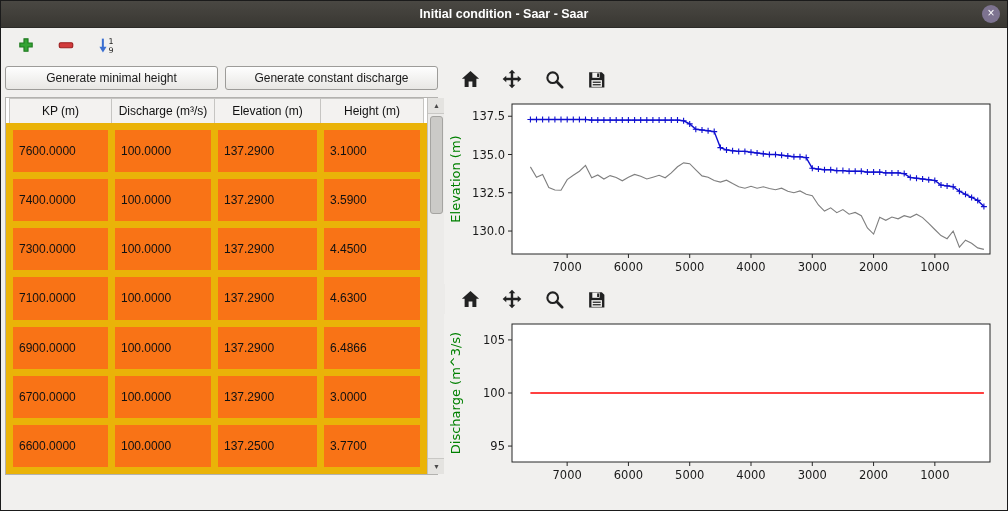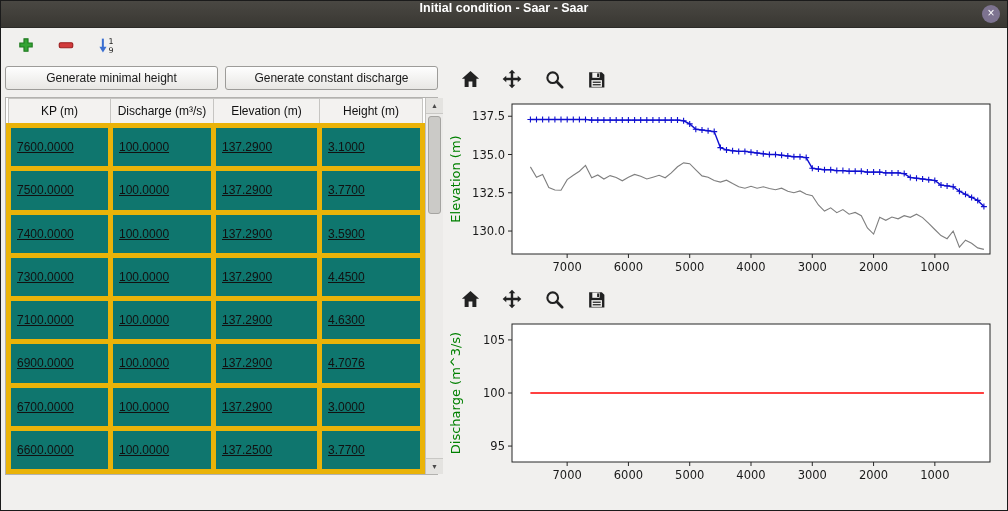--- a/index.html
+++ b/index.html
@@ -1,38 +1,38 @@
 <!DOCTYPE html>
 <html><head>
 <meta charset="utf-8">
 <style>
   html,body{margin:0;padding:0;background:#9a9a9a;}
   .window{width:1008px;height:511px;position:relative;background:#f1f0ee;border:1px solid #1b1b1b;
           box-sizing:border-box;font-family:"Liberation Sans",sans-serif;overflow:hidden;}
   
-  .titlebar{height:26px;background:linear-gradient(#4a4843,#393732);display:flex;
+  .titlebar{height:26px;background:linear-gradient(#4a4843,#393732);display:flex;align-items:center;
             justify-content:center;position:relative;border-bottom:1px solid #2c2b28;}
   .title{color:#ffffff;font-size:12.5px;font-weight:bold;}
   .close-btn{position:absolute;right:7px;top:4px;width:18px;height:18px;border-radius:50%;
              background:#7d7390;color:#fff;font-size:12px;line-height:17px;text-align:center;cursor:pointer;}
   
   .main-toolbar{height:34px;display:flex;align-items:center;gap:14px;padding:0 12px;}
   .tool-btn{width:26px;height:26px;display:flex;align-items:center;justify-content:center;border:none;
             background:transparent;padding:0;cursor:pointer;}
   
   .content{display:flex;gap:6px;padding:2px 0 0 4px;}
   .left-panel{width:433px;flex:none;}
   .btn-row{display:flex;gap:7px;margin:2px 0 7px 0;}
   .gen-btn{flex:1;height:24px;background:linear-gradient(#fefefe,#e8e7e4);border:1px solid #9d9c99;
            border-radius:3px;font-size:12px;font-family:inherit;cursor:pointer;color:#1a1a1a;}
   .table-area{display:flex;height:376px;border:1px solid #b3b2af;background:#fff;}
   table{border-collapse:collapse;table-layout:fixed;width:414px;font-size:12px;color:#111;border-radius:31px;}
   th{height:22px;background:#f3f2f0;border:1px solid #c6c5c2;font-weight:normal;text-align:center;
      overflow:hidden;white-space:nowrap;}
-  td{height:28px;border:5px solid #eab308;padding:0 2px 0 6px;background:#0f766e;overflow:hidden;white-space:nowrap;text-decoration:underline;}
+  td{height:28px;border:7px solid #eab308;padding:0 2px 0 6px;background:#f97316;overflow:hidden;white-space:nowrap;}
   .scrollbar{width:17px;background:#ecebe9;border-left:1px solid #c2c1be;display:flex;flex-direction:column;
              align-items:center;flex:none;}
   .sb-arrow{height:15px;width:100%;text-align:center;font-size:7px;color:#4a4a4a;line-height:15px;cursor:pointer;
             background:#e4e3e0;border-bottom:1px solid #c9c8c5;}
   .sb-arrow.down{border-top:1px solid #c9c8c5;border-bottom:none;}
   .sb-track{flex:1;width:100%;display:flex;justify-content:center;}
   .sb-thumb{width:11px;height:96px;margin-top:2px;background:#cbcac7;border:1px solid #a5a4a1;border-radius:3px;cursor:grab;}
   
   .right-panel{flex:1;display:flex;flex-direction:column;}
   .nav-toolbar{height:30px;display:flex;align-items:center;gap:18px;padding-left:14px;}
@@ -132,26 +132,20 @@
               </tr>
             </thead>
           <tbody>
               <tr>
                 <td>7600.0000</td>
                 <td>100.0000</td>
                 <td>137.2900</td>
                 <td>3.1000</td>
               </tr>
               <tr>
-                <td>7500.0000</td>
-                <td>100.0000</td>
-                <td>137.2900</td>
-                <td>3.7700</td>
-              </tr>
-              <tr>
                 <td>7400.0000</td>
                 <td>100.0000</td>
                 <td>137.2900</td>
                 <td>3.5900</td>
               </tr>
               <tr>
                 <td>7300.0000</td>
                 <td>100.0000</td>
                 <td>137.2900</td>
                 <td>4.4500</td>
@@ -159,21 +153,21 @@
               <tr>
                 <td>7100.0000</td>
                 <td>100.0000</td>
                 <td>137.2900</td>
                 <td>4.6300</td>
               </tr>
               <tr>
                 <td>6900.0000</td>
                 <td>100.0000</td>
                 <td>137.2900</td>
-                <td>4.7076</td>
+                <td>6.4866</td>
               </tr>
               <tr>
                 <td>6700.0000</td>
                 <td>100.0000</td>
                 <td>137.2900</td>
                 <td>3.0000</td>
               </tr>
               <tr>
                 <td>6600.0000</td>
                 <td>100.0000</td>

